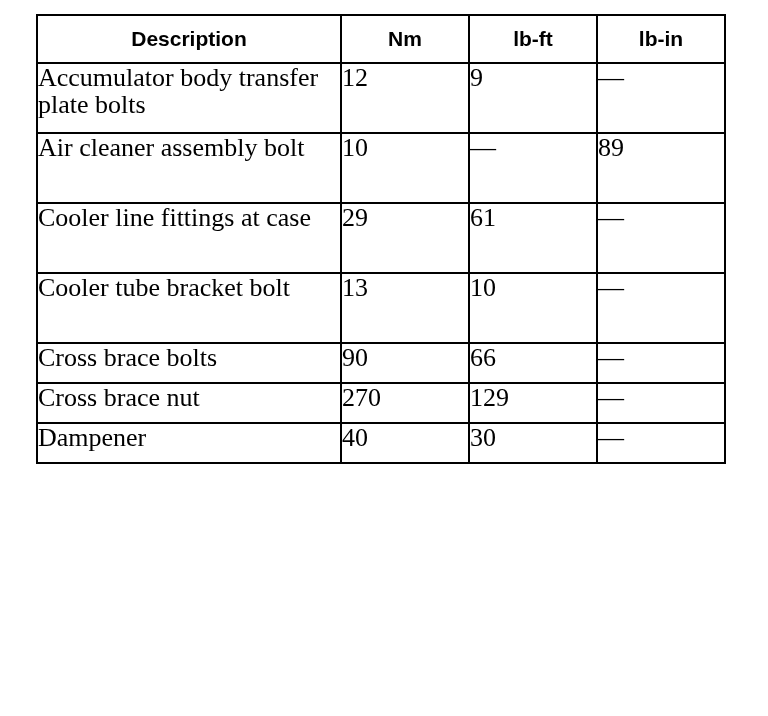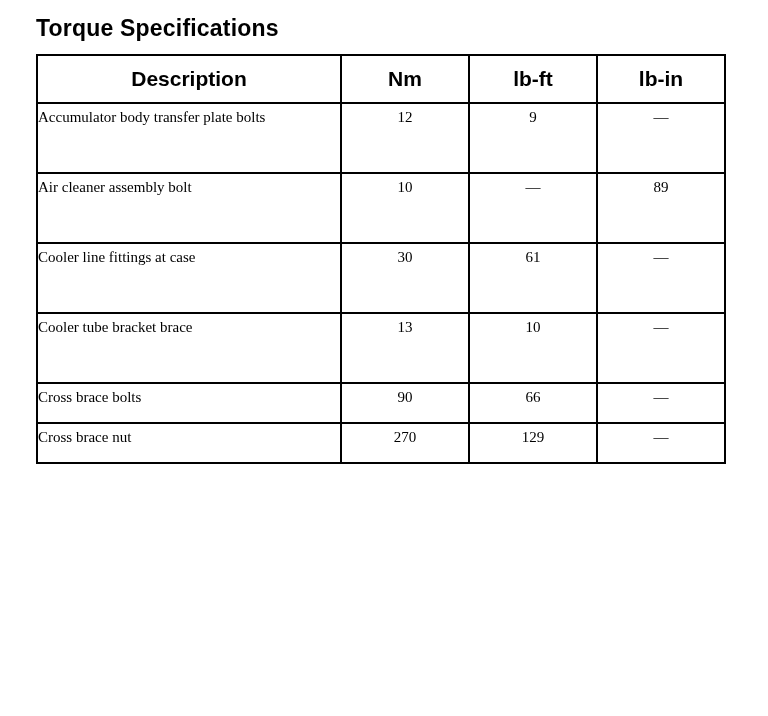--- a/index.html
+++ b/index.html
@@ -47,46 +47,45 @@
   thead th {
     font-family: "Liberation Sans", sans-serif;
     font-weight: bold;
     font-size: 21px;
     text-align: center;
     height: 46px;
     vertical-align: middle;
   }
   tbody td {
     font-family: "Liberation Serif", serif;
-    font-size: 15px;
+    font-size: 26px;
     vertical-align: top;
   }
   td.desc {
     text-align: left;
     padding: 5px 0 5px 9px;
     line-height: 27px;
   }
   td.num {
-    text-align: center;
+    text-align: left;
     padding: 5px 0 5px 0;
     line-height: 27px;
   }
   col.c-desc { width: 304px; }
   col.c-nm   { width: 128px; }
   col.c-lbft { width: 128px; }
   col.c-lbin { width: 128px; }
   tr.two-line td { height: 68px; }
   tr.one-line td { height: 38px; }
 </style>
 </head>
 <body>
 
 <div class="page">
 
-  <h1 class="doc-title">Torque Specifications</h1>
 
   <table class="torque">
     <colgroup>
       <col class="c-desc">
       <col class="c-nm">
       <col class="c-lbft">
       <col class="c-lbin">
     </colgroup>
     <thead>
       <tr>
@@ -104,38 +103,44 @@
         <td class="num">—</td>
       </tr>
       <tr class="two-line">
         <td class="desc">Air cleaner assembly bolt</td>
         <td class="num">10</td>
         <td class="num">—</td>
         <td class="num">89</td>
       </tr>
       <tr class="two-line">
         <td class="desc">Cooler line fittings at case</td>
-        <td class="num">30</td>
+        <td class="num">29</td>
         <td class="num">61</td>
         <td class="num">—</td>
       </tr>
       <tr class="two-line">
-        <td class="desc">Cooler tube bracket brace</td>
+        <td class="desc">Cooler tube bracket bolt</td>
         <td class="num">13</td>
         <td class="num">10</td>
         <td class="num">—</td>
       </tr>
       <tr class="one-line">
         <td class="desc">Cross brace bolts</td>
         <td class="num">90</td>
         <td class="num">66</td>
         <td class="num">—</td>
       </tr>
       <tr class="one-line">
         <td class="desc">Cross brace nut</td>
         <td class="num">270</td>
         <td class="num">129</td>
         <td class="num">—</td>
       </tr>
+      <tr class="one-line">
+        <td class="desc">Dampener</td>
+        <td class="num">40</td>
+        <td class="num">30</td>
+        <td class="num">—</td>
+      </tr>
     </tbody>
   </table>
 
 </div>
 
 </body></html>

